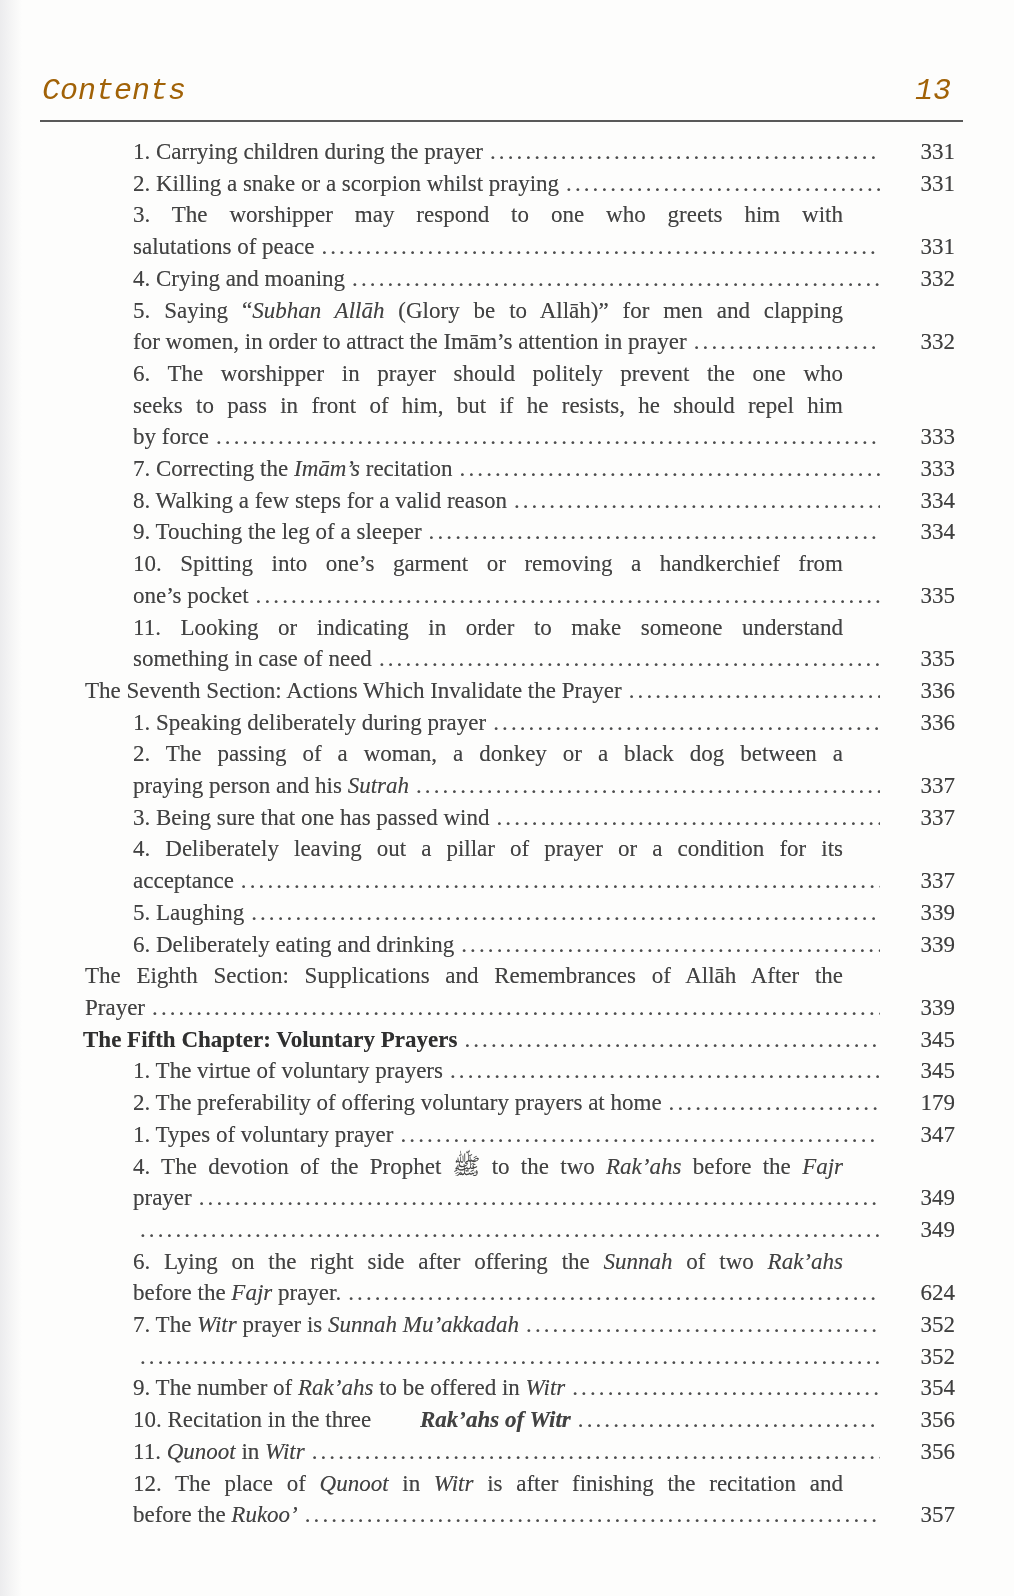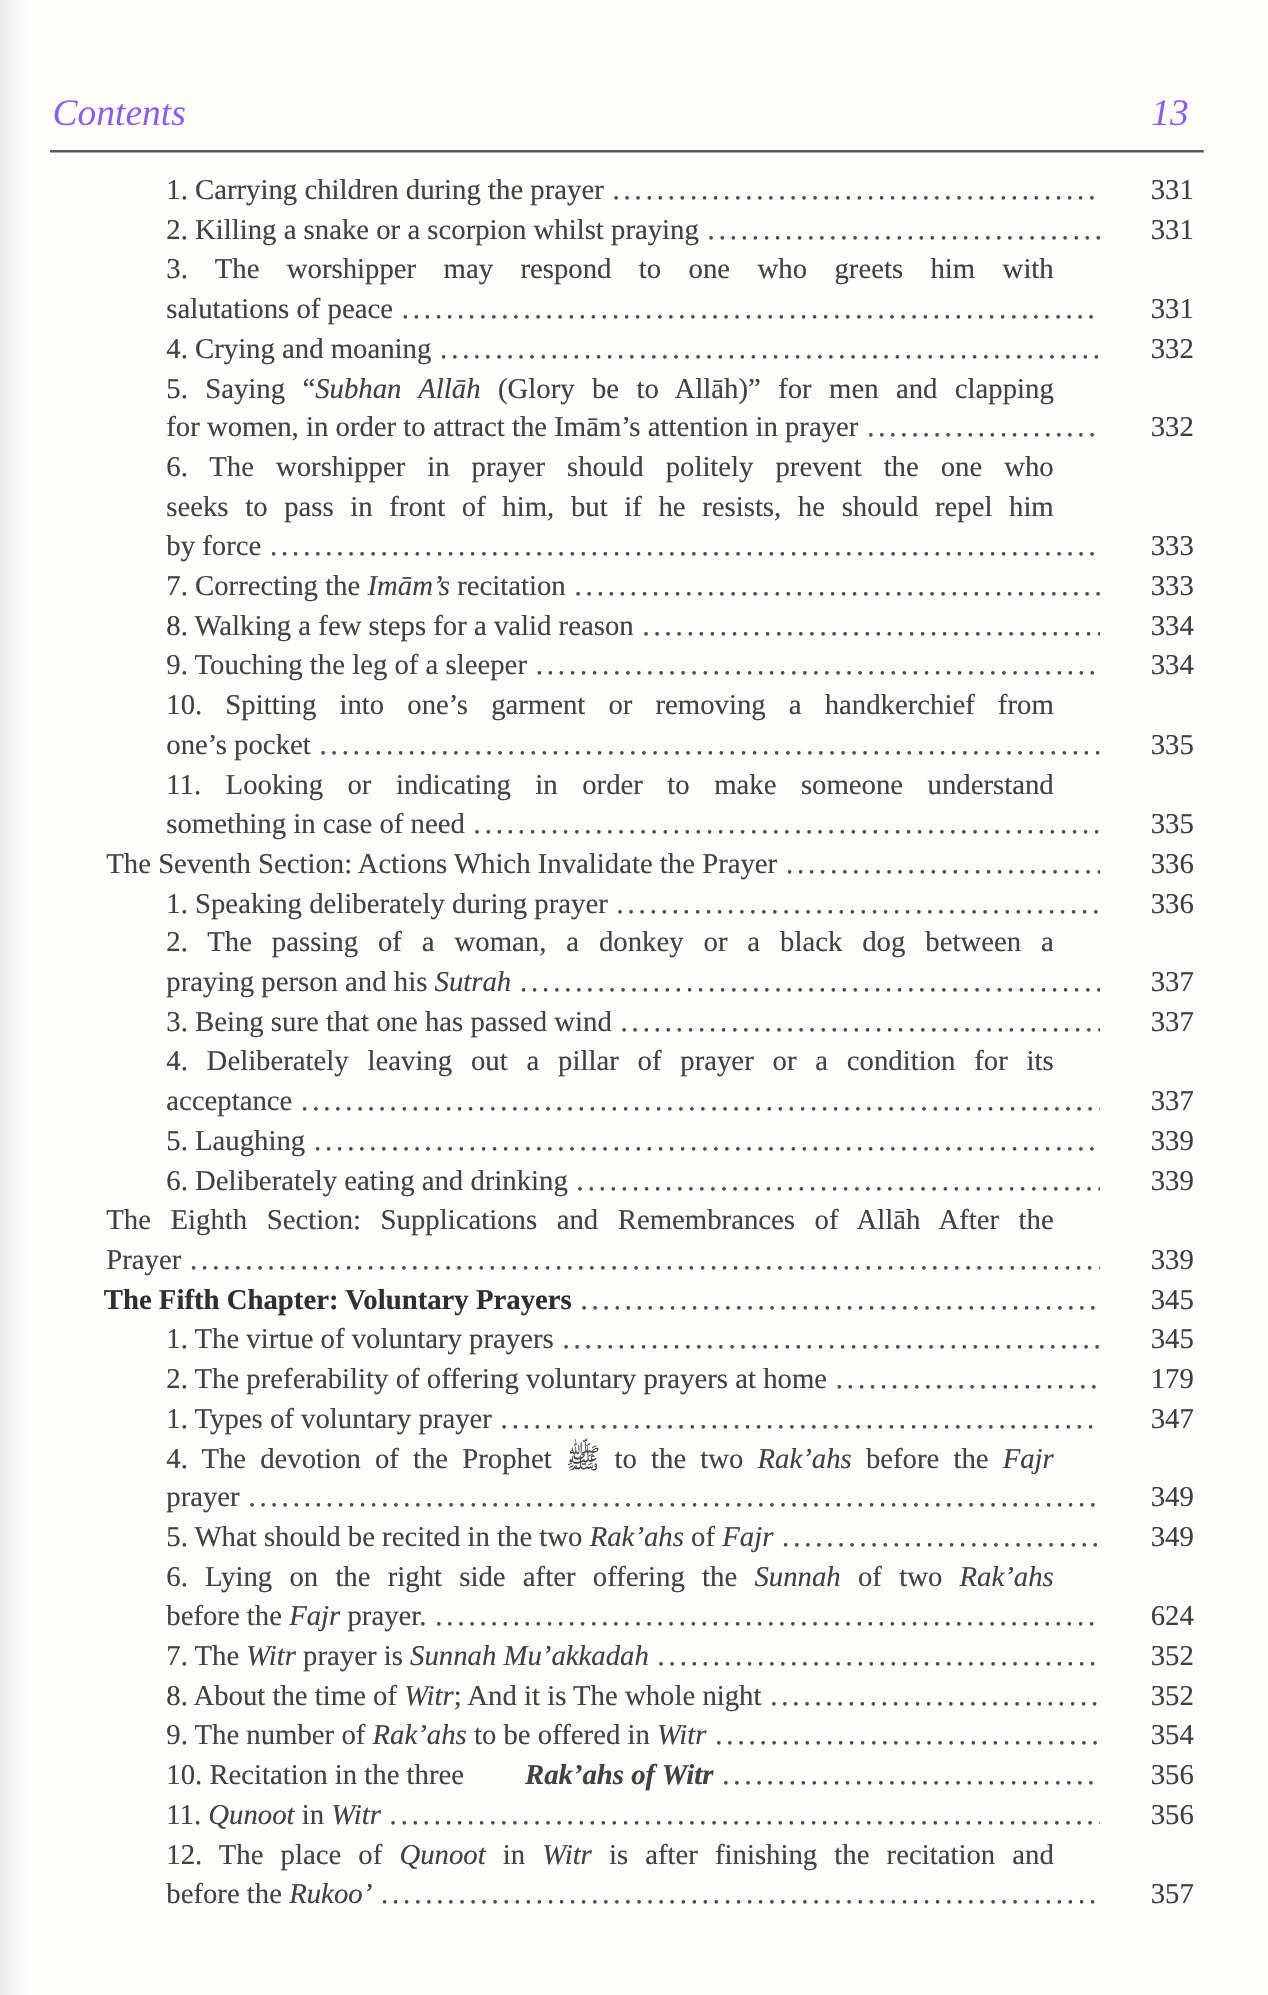--- a/index.html
+++ b/index.html
@@ -12,23 +12,24 @@
     overflow: hidden;
   }
   .edge-shadow {
     position: absolute; left: 0; top: 0; bottom: 0; width: 22px;
     background: linear-gradient(to right, rgba(120,120,140,0.13), rgba(120,120,140,0));
     pointer-events: none;
   }
   .sheet { padding: 74px 59px 0 40px; }
   .header {
     display: flex; justify-content: space-between; align-items: baseline;
-    font-style: italic; font-size: 30px; color: #8b5cf6;
+    font-style: italic; font-size: 30px; color: #a16207;
     line-height: 34px;
     padding: 0 4px 0 2px;
+    font-family: Liberation Mono, monospace;
   }
   .rule {
     height: 0; border-bottom: 2.5px solid #595959;
     margin-top: 12px; margin-right: -8px;
   }
   .toc {
     margin-top: 14px;
     font-size: 23px;
     line-height: 31.7px;
     text-shadow: 0 0 0.5px rgba(80,80,80,0.5);
@@ -249,21 +250,20 @@
       <div class="entry lvl-item">
         <div class="line line-just">4. The devotion of the Prophet ﷺ to the two <i>Rak’ahs</i> before the <i>Fajr</i></div>
         <div class="line line-fill">
           <span class="line-text">prayer</span>
           <span class="dots"></span>
           <span class="pagenum">349</span>
         </div>
       </div>
       <div class="entry lvl-item">
         <div class="line line-fill">
-          <span class="line-text">5. What should be recited in the two <i>Rak’ahs</i> of <i>Fajr</i></span>
           <span class="dots"></span>
           <span class="pagenum">349</span>
         </div>
       </div>
       <div class="entry lvl-item">
         <div class="line line-just">6. Lying on the right side after offering the <i>Sunnah</i> of two <i>Rak’ahs</i></div>
         <div class="line line-fill">
           <span class="line-text">before the <i>Fajr</i> prayer.</span>
           <span class="dots"></span>
           <span class="pagenum">624</span>
@@ -271,21 +271,20 @@
       </div>
       <div class="entry lvl-item">
         <div class="line line-fill">
           <span class="line-text">7. The <i>Witr</i> prayer is <i>Sunnah Mu’akkadah</i></span>
           <span class="dots"></span>
           <span class="pagenum">352</span>
         </div>
       </div>
       <div class="entry lvl-item">
         <div class="line line-fill">
-          <span class="line-text">8. About the time of <i>Witr</i>; And it is The whole night</span>
           <span class="dots"></span>
           <span class="pagenum">352</span>
         </div>
       </div>
       <div class="entry lvl-item">
         <div class="line line-fill">
           <span class="line-text">9. The number of <i>Rak’ahs</i> to be offered in <i>Witr</i></span>
           <span class="dots"></span>
           <span class="pagenum">354</span>
         </div>

